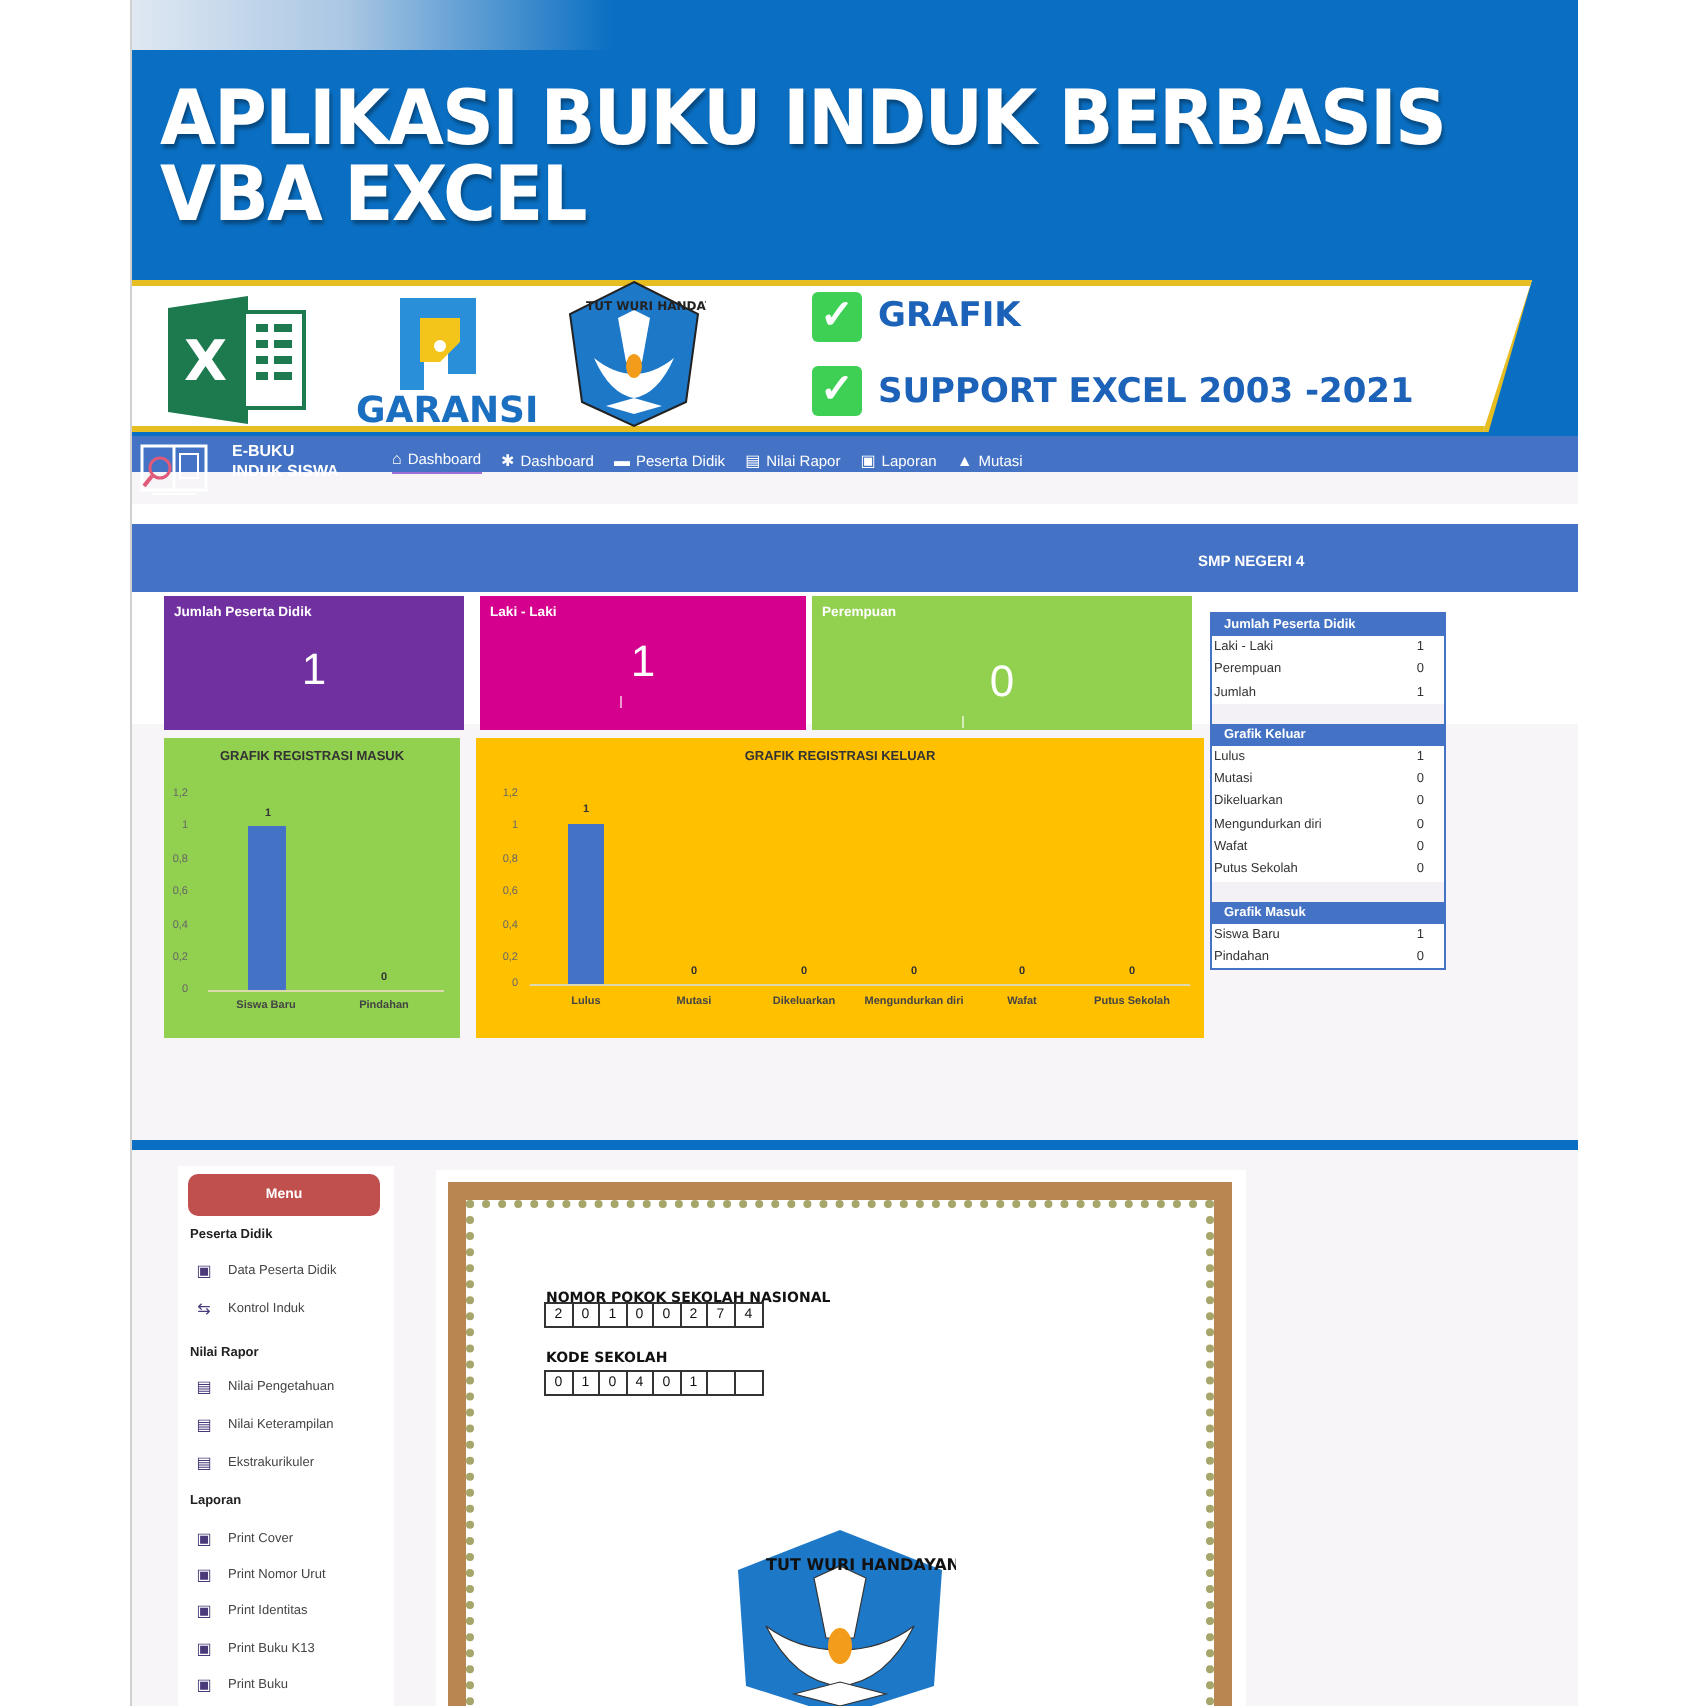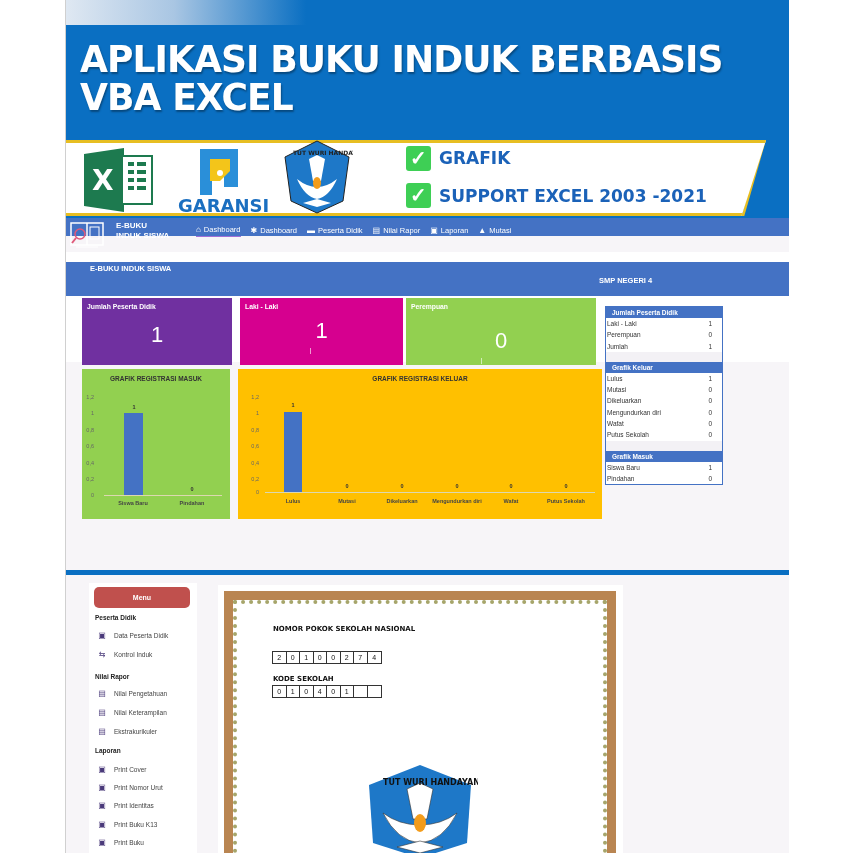--- a/index.html
+++ b/index.html
@@ -163,21 +163,20 @@
         </div>
       <div class="nav-item">
           <span class="nav-ico">▲</span>
           <span>Mutasi</span>
         </div>
     </div>
   </div>
 
   <div class="white-strip"></div>
   <div class="info-bar">
-    <div>E-BUKU INDUK SISWA</div>
     <div class="info-school">SMP NEGERI 4</div>
   </div>
 
   <div class="dash-bg"></div>
 
   <div class="card" style="left:16px; top:298px; width:150px; height:67px; background:#7030a0;">
     <div class="card-label">Jumlah Peserta Didik</div>
     <div class="card-value" style="top:24px;">1</div>
   </div>
   <div class="card" style="left:174px; top:298px; width:163px; height:67px; background:#d6008f;">
@@ -334,21 +333,21 @@
     <div class="menu-item" style="top:255px;">
         <span class="menu-ico">▣</span>
         <span>Print Buku</span>
       </div>
   </div>
 
   <div class="doc">
     <div class="doc-border">
       <div class="doc-border-inner"></div>
     </div>
-    <div class="doc-label" style="top:40px;">NOMOR POKOK SEKOLAH NASIONAL</div>
+    <div class="doc-label" style="top:60px;">NOMOR POKOK SEKOLAH NASIONAL</div>
     <div class="digit-row" style="top:66px;">
       <div class="digit">2</div>
       <div class="digit">0</div>
       <div class="digit">1</div>
       <div class="digit">0</div>
       <div class="digit">0</div>
       <div class="digit">2</div>
       <div class="digit">7</div>
       <div class="digit">4</div>
     </div>

